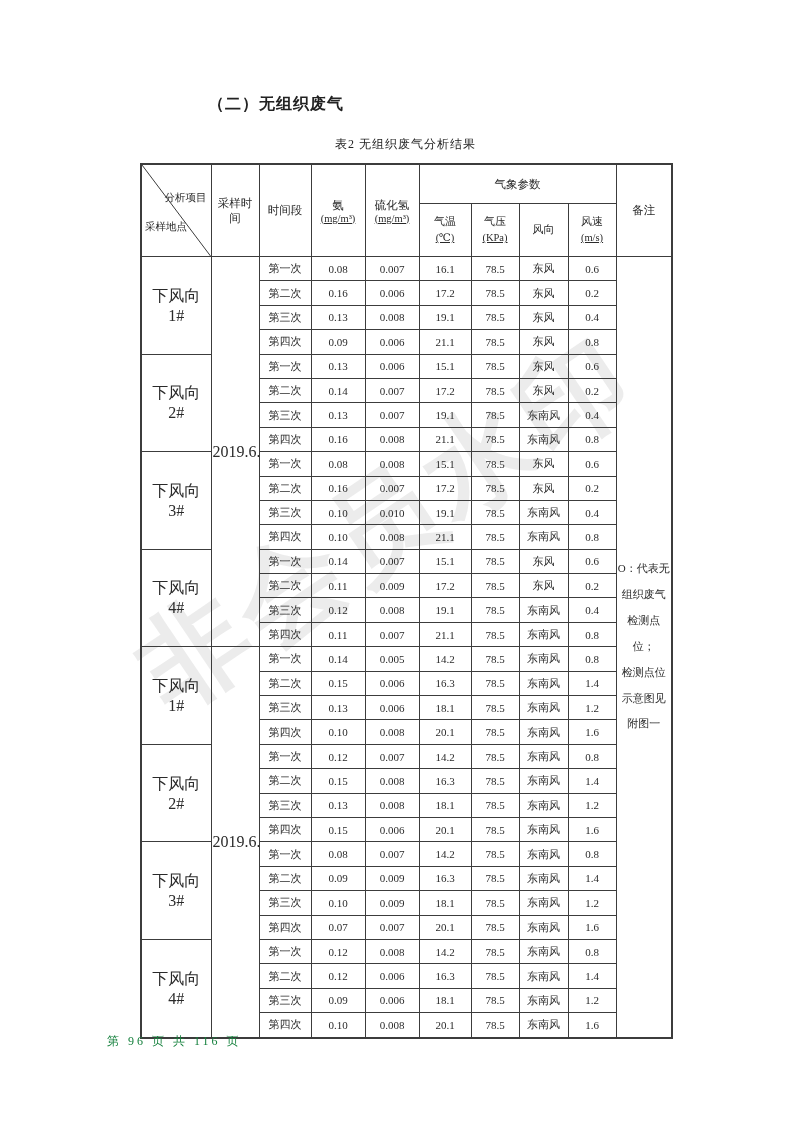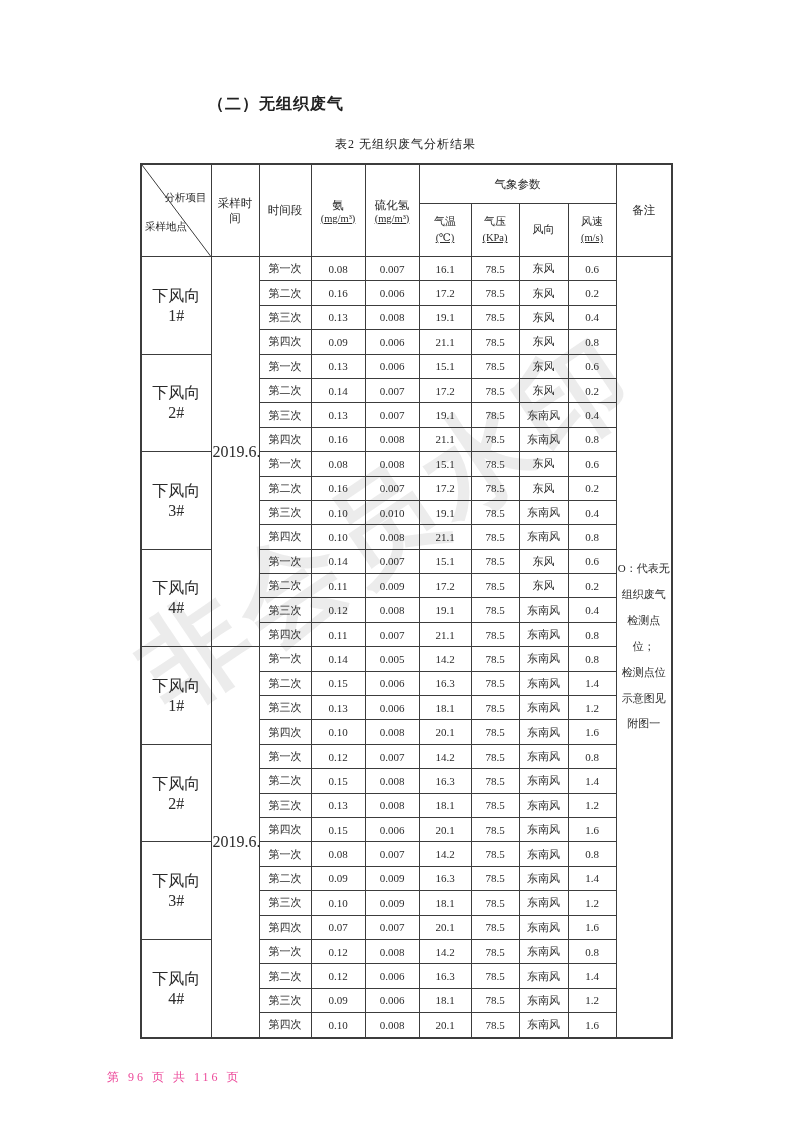--- a/index.html
+++ b/index.html
@@ -70,22 +70,21 @@
     line-height:2.35;
     white-space:pre-line;
     vertical-align:middle;
   }
   .unit{display:block;font-size:10.5px;text-decoration:underline;}
   .page-footer{
     position:absolute;
     left:107px;top:1033px;
     font-size:12px;
     letter-spacing:3px;
-    color:#ec4899;
-    margin-top:36px;
+    color:#15803d;
   }
 </style>
 </head>
 <body>
 
 <div class="page">
 
   <div class="watermark">非会员水印</div>
 
   <div class="section-title">（二）无组织废气</div>

